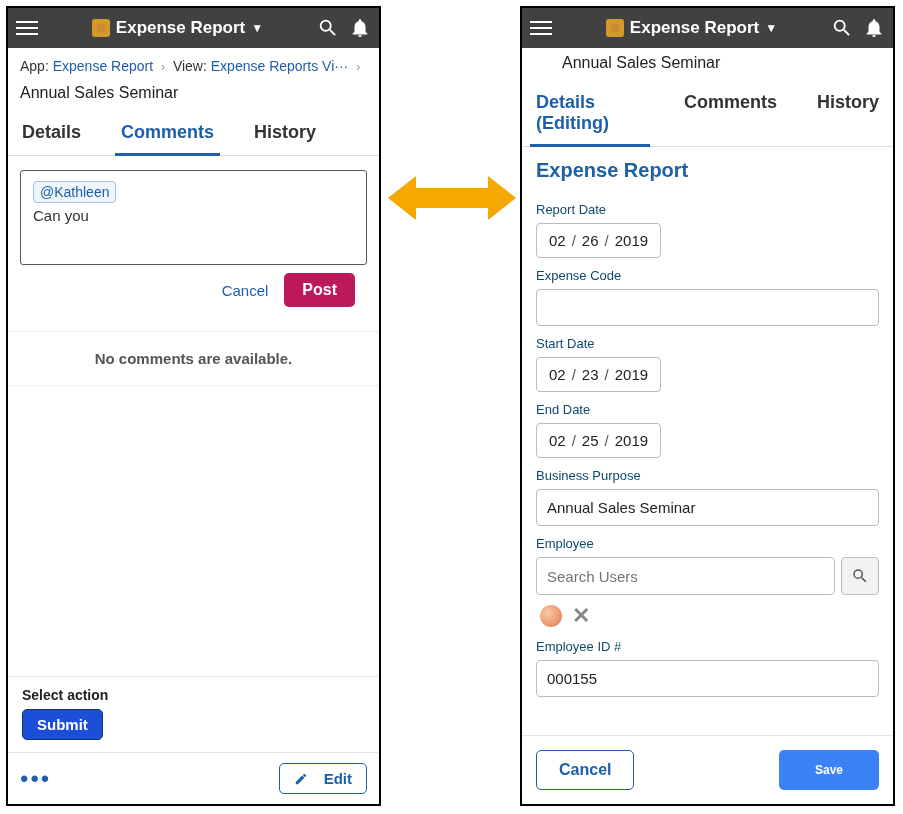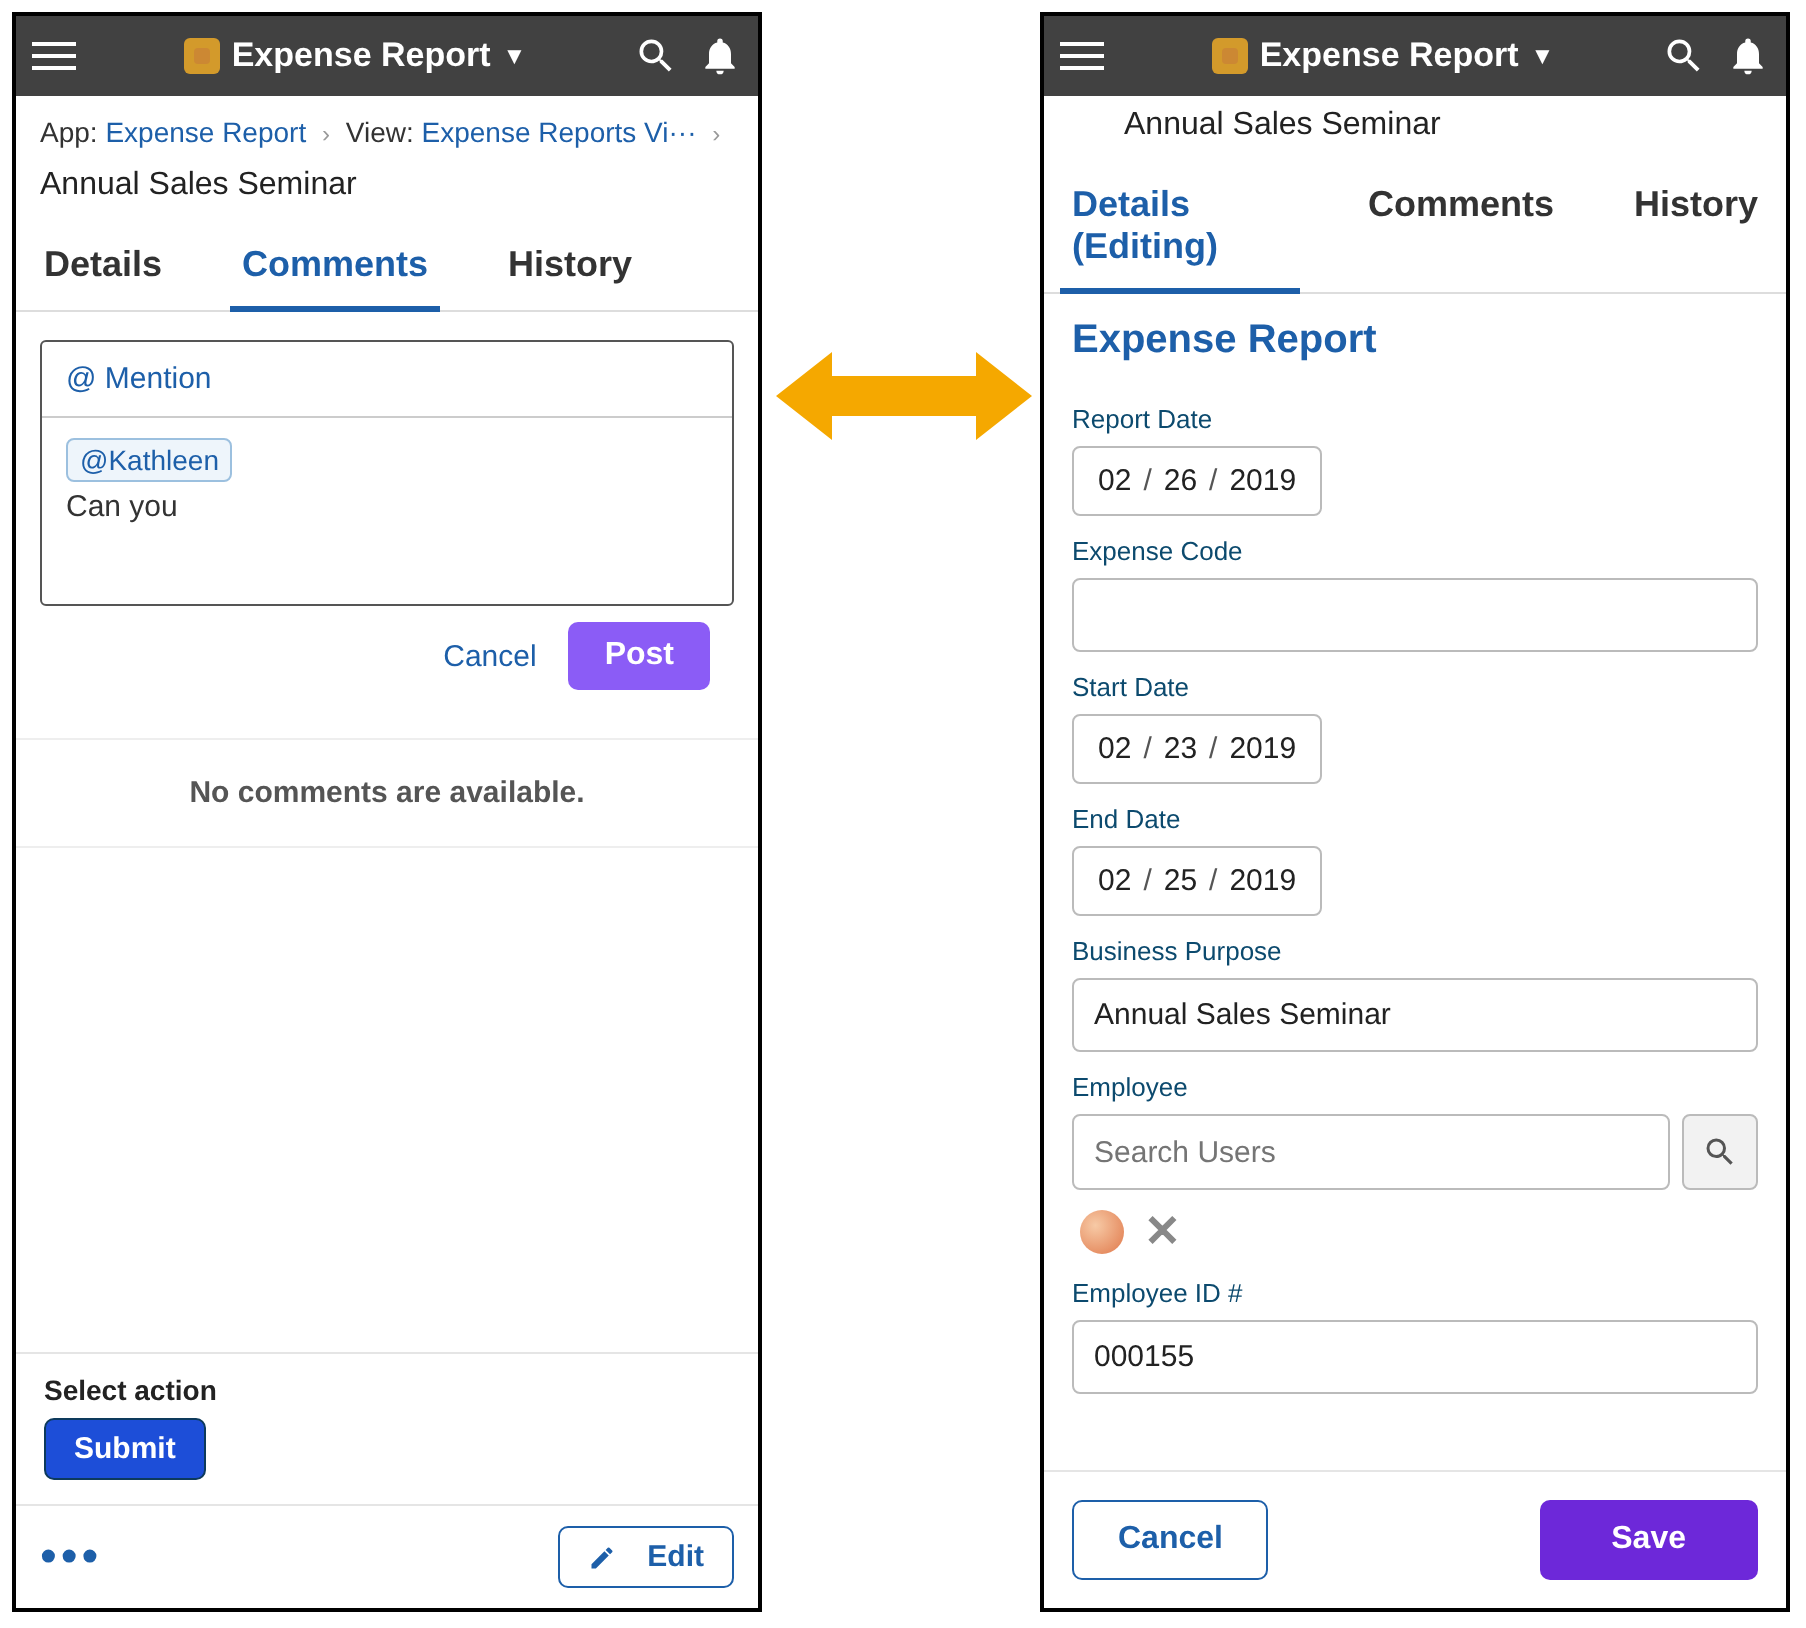--- a/index.html
+++ b/index.html
@@ -69,21 +69,21 @@
     padding: 10px 12px; color:#1d5fa9; font-size:15px; border-bottom:1px solid #ccc; cursor:pointer;
   }
   .compose-body { padding: 10px 12px 40px; font-size:15px; color:#333; min-height:90px;}
   .chip {
     display:inline-block; border:1px solid #9cc0df; background:#eef5fb; color:#1d5fa9;
     border-radius:4px; padding:2px 6px; font-size:14px; margin-bottom:4px;
   }
   .compose-actions { display:flex; justify-content:flex-end; gap:16px; padding: 8px 12px 16px; align-items:center;}
   .link-btn { color:#1d5fa9; font-size:15px; cursor:pointer; background:none;border:none;}
   .btn-primary {
-    background:#8b5cf6; color:#fff; border:none; border-radius:5px;
+    background:#be185d; color:#fff; border:none; border-radius:5px;
     padding:8px 18px; font-size:16px; font-weight:600; cursor:pointer;
   }
   .no-comments { text-align:center; color:#555; font-weight:600; padding:18px 0; font-size:15px;
     border-top:1px solid #eee; border-bottom:1px solid #eee;}
 
   
   .select-action { padding:10px 14px 12px; border-top:1px solid #e5e5e5;}
   .select-action .lbl{font-size:14px;color:#222;font-weight:600;margin-bottom:6px;}
   .submit-btn {
     background:#1d4ed8;color:#fff;border:1px solid #0d3a5c;border-radius:5px;
@@ -124,22 +124,22 @@
   .remove-x{color:#888;font-size:22px;font-weight:700;cursor:pointer;}
 
   .save-bar {
     border-top:1px solid #e5e5e5; padding:14px; display:flex; justify-content:space-between;
   }
   .cancel-outline {
     border:1.5px solid #1d5fa9;color:#1d5fa9;background:#fff;border-radius:5px;
     padding:10px 22px;font-size:16px;font-weight:600;cursor:pointer;
   }
   .save-btn {
-    background:#6d28d9;color:#fff;border:none;border-radius:5px;
-    padding:10px 36px;font-size:16px;font-weight:600;cursor:pointer;
+    background:#3b82f6;color:#fff;border:none;border-radius:5px;
+    padding:10px 36px;font-size:12px;font-weight:600;cursor:pointer;
   }
 
   
   .bi-arrow {
     position:absolute; left:388px; top:170px; width:128px; height:56px;
   }
   .bi-arrow svg{width:100%;height:100%;}
 
   .flex-fill { flex:1; }
 </style>
@@ -181,21 +181,20 @@
   <div class="pagetitle">Annual Sales Seminar</div>
 
   <div class="tabs">
     <div class="tab">Details</div>
     <div class="tab active">Comments</div>
     <div class="tab">History</div>
   </div>
 
   <div class="compose-wrap">
     <div class="compose">
-      <div class="mention-bar">@ Mention</div>
       <div class="compose-body">
         <span class="chip">@Kathleen</span><br>
         <span>Can you</span>
       </div>
     </div>
     <div class="compose-actions">
       <button class="link-btn">Cancel</button>
       <button class="btn-primary">Post</button>
     </div>
   </div>

